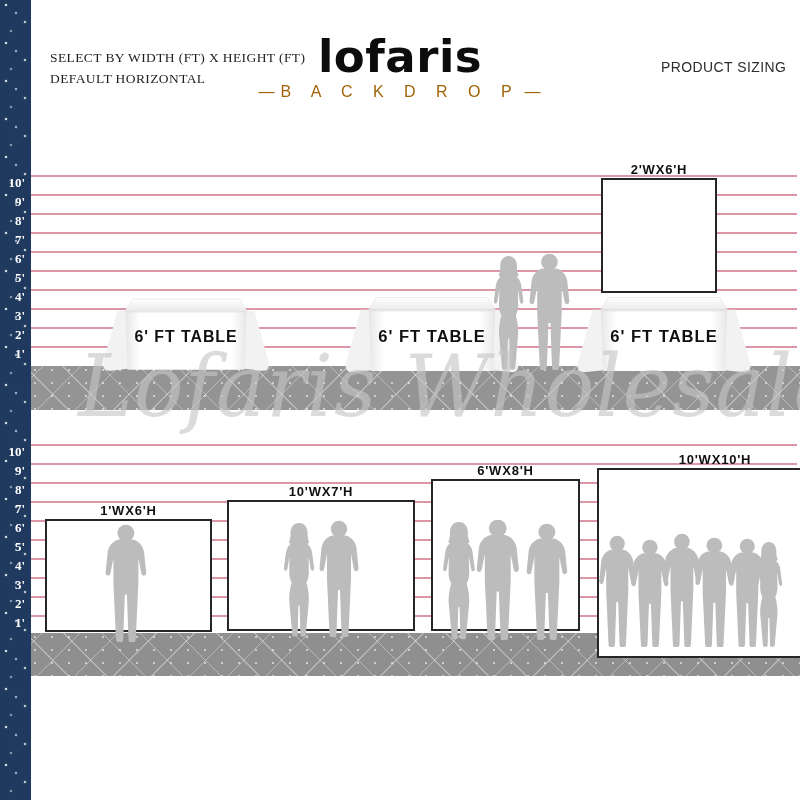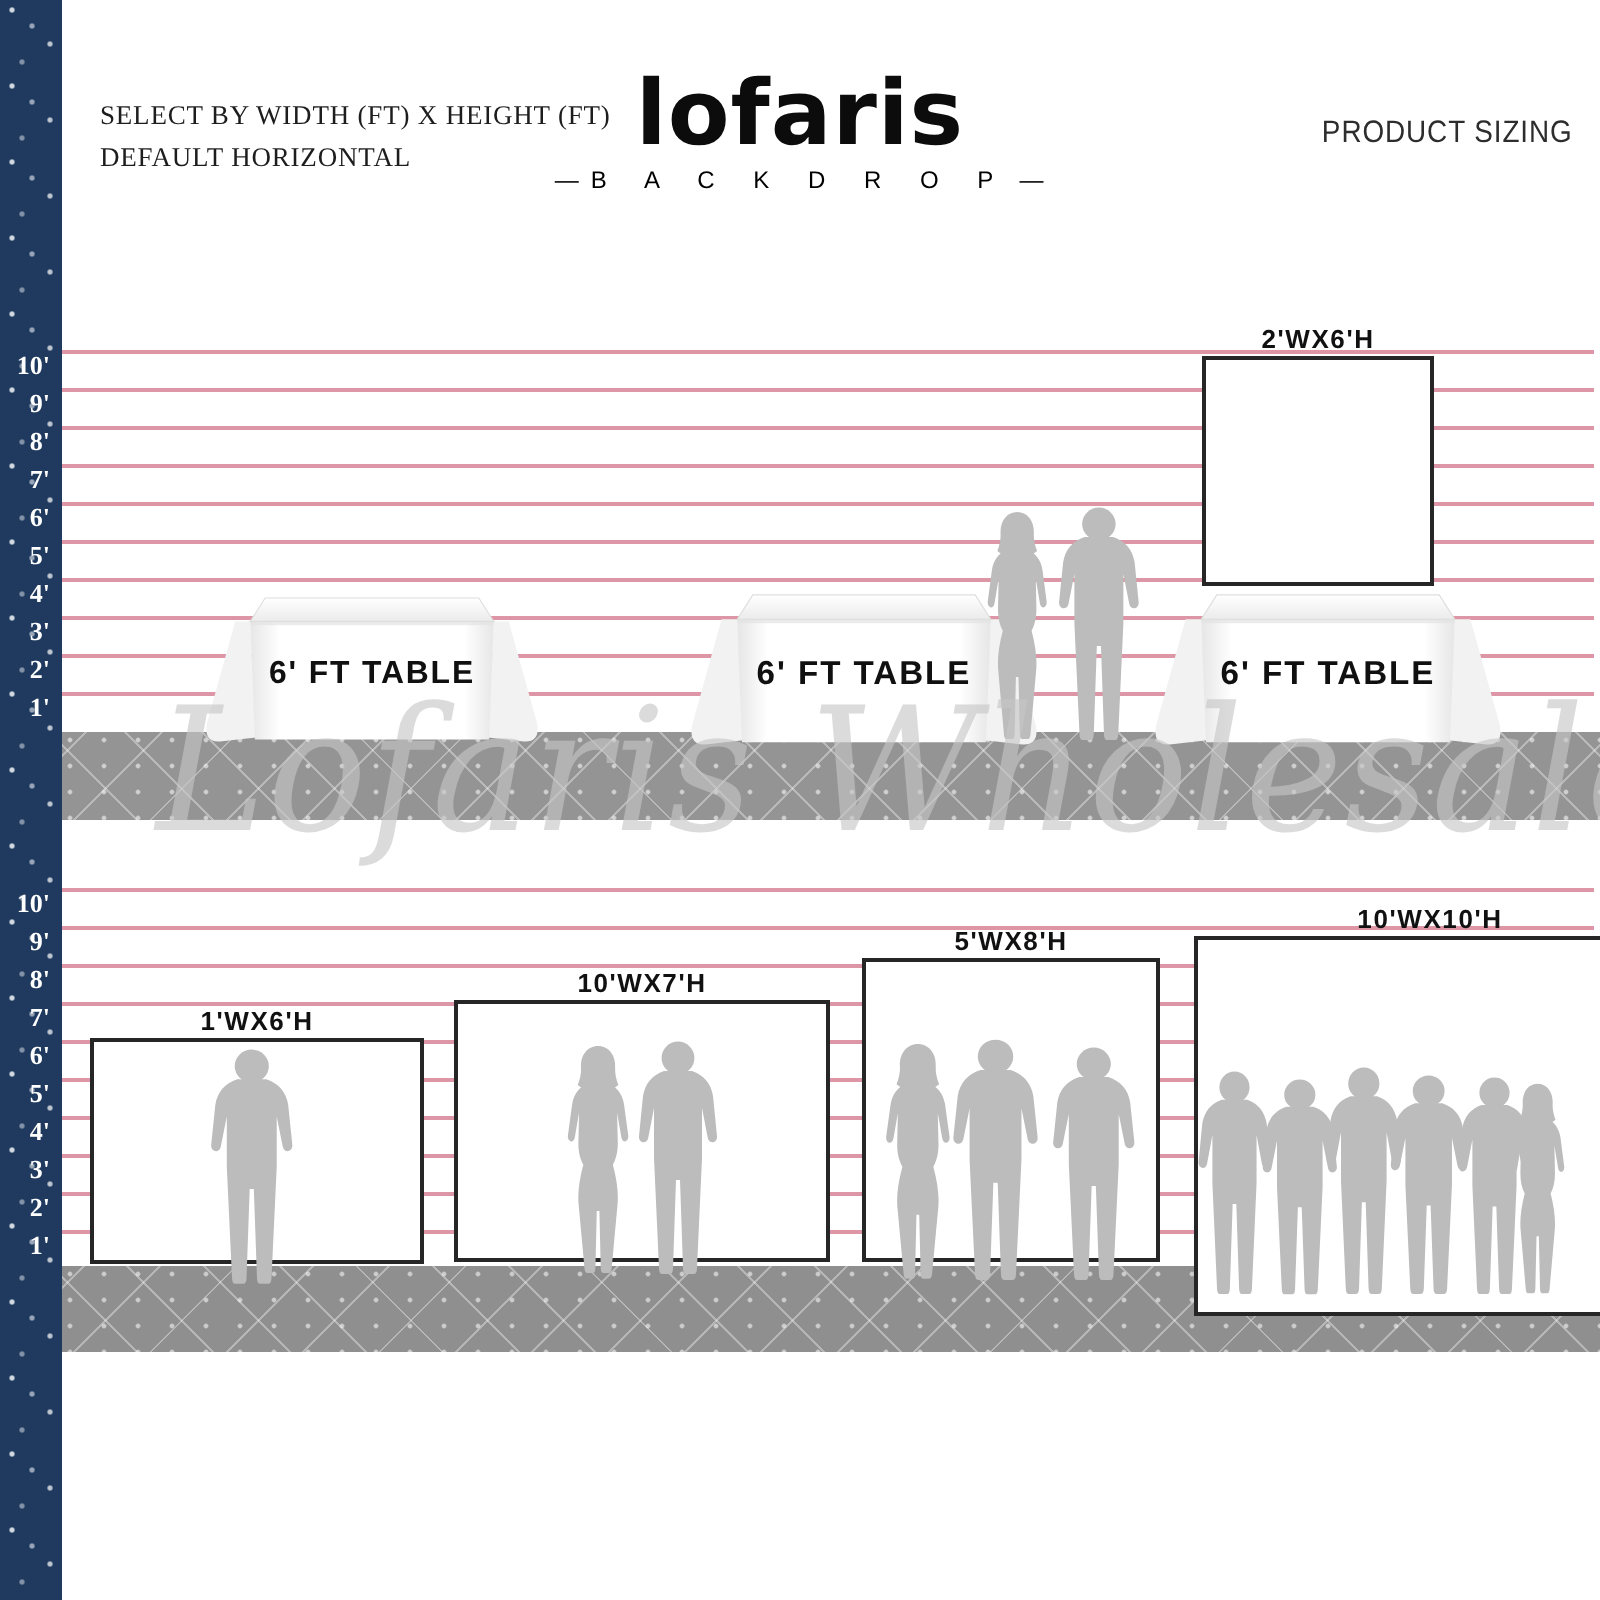--- a/index.html
+++ b/index.html
@@ -14,21 +14,21 @@
       radial-gradient(circle at 25px 22px, rgba(255,255,255,.7) 0.9px, transparent 1.7px),
       radial-gradient(circle at 11px 31px, rgba(255,255,255,.45) 0.9px, transparent 1.7px);
     background-size:31px 38px;}
 
   
   .note{position:absolute;left:50px;top:48px;font-family:"Liberation Serif",serif;
         font-size:13.5px;line-height:1.55;color:#1d1d1d;letter-spacing:.4px;}
   .brand{position:absolute;left:0;right:0;top:34px;text-align:center;color:#0c0c0c;}
   .brand-word{font-family:"DejaVu Sans",sans-serif;font-weight:800;font-size:45px;
               letter-spacing:0.5px;line-height:1;}
-  .brand-sub{margin-top:4px;font-size:12px;color:#000000;letter-spacing:1px;}
+  .brand-sub{margin-top:4px;font-size:16px;color:#a16207;letter-spacing:1px;}
   .brand-sub .bs{letter-spacing:8px;padding:0 5px;}
   .product-title{position:absolute;right:14px;top:58px;font-size:15.5px;color:#2d2d2d;
         letter-spacing:.5px;transform:scaleX(.9);transform-origin:right center;}
 
   
   .gridlines{position:absolute;left:31px;right:3px;height:192px;}
   .gridline{position:absolute;left:0;right:0;height:1.8px;background:#dc96a5;}
 
   
   .ruler{position:absolute;left:0;width:27px;}
@@ -207,21 +207,21 @@
   </div>
   <div class="floor floor2 z2"></div>
 
   <div class="bd bd4 z3">
     <div class="bd-label">1'WX6'H</div>
   </div>
   <div class="bd bd5 z3">
     <div class="bd-label">10'WX7'H</div>
   </div>
   <div class="bd bd6 z3">
-    <div class="bd-label">5'WX8'H</div>
+    <div class="bd-label">6'WX8'H</div>
   </div>
   <div class="bd bd7 z3">
     <div class="bd-label">10'WX10'H</div>
   </div>
 
   <svg class="people z5" style="left:101px;top:524px" width="50" height="119" viewBox="0 0 50 119">
     <use href="#man" width="44" height="118" transform="translate(2,0) scale(1.04,1.008)"></use>
   </svg>
 
   <svg class="people z5" style="left:279px;top:520px" width="84" height="118" viewBox="0 0 84 118">

